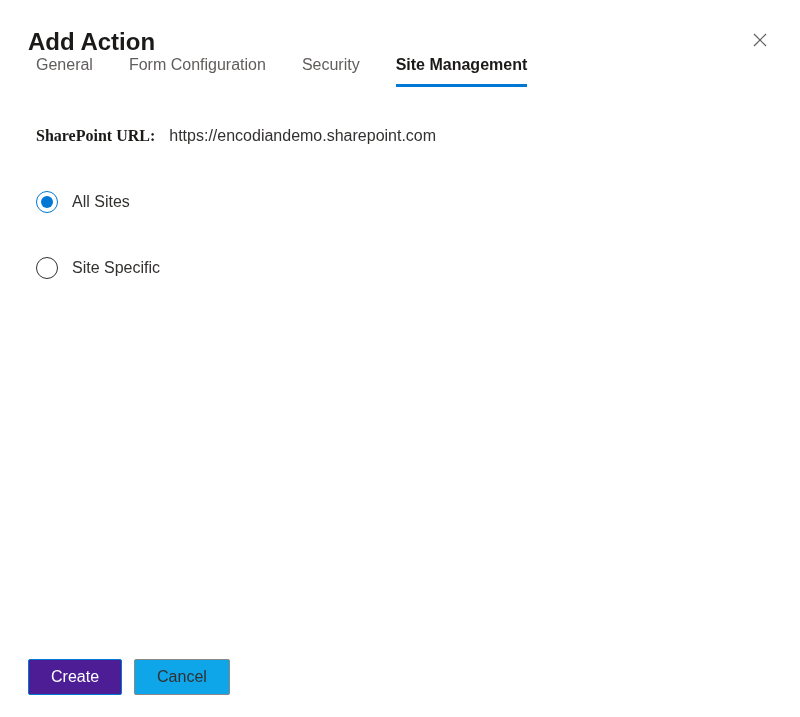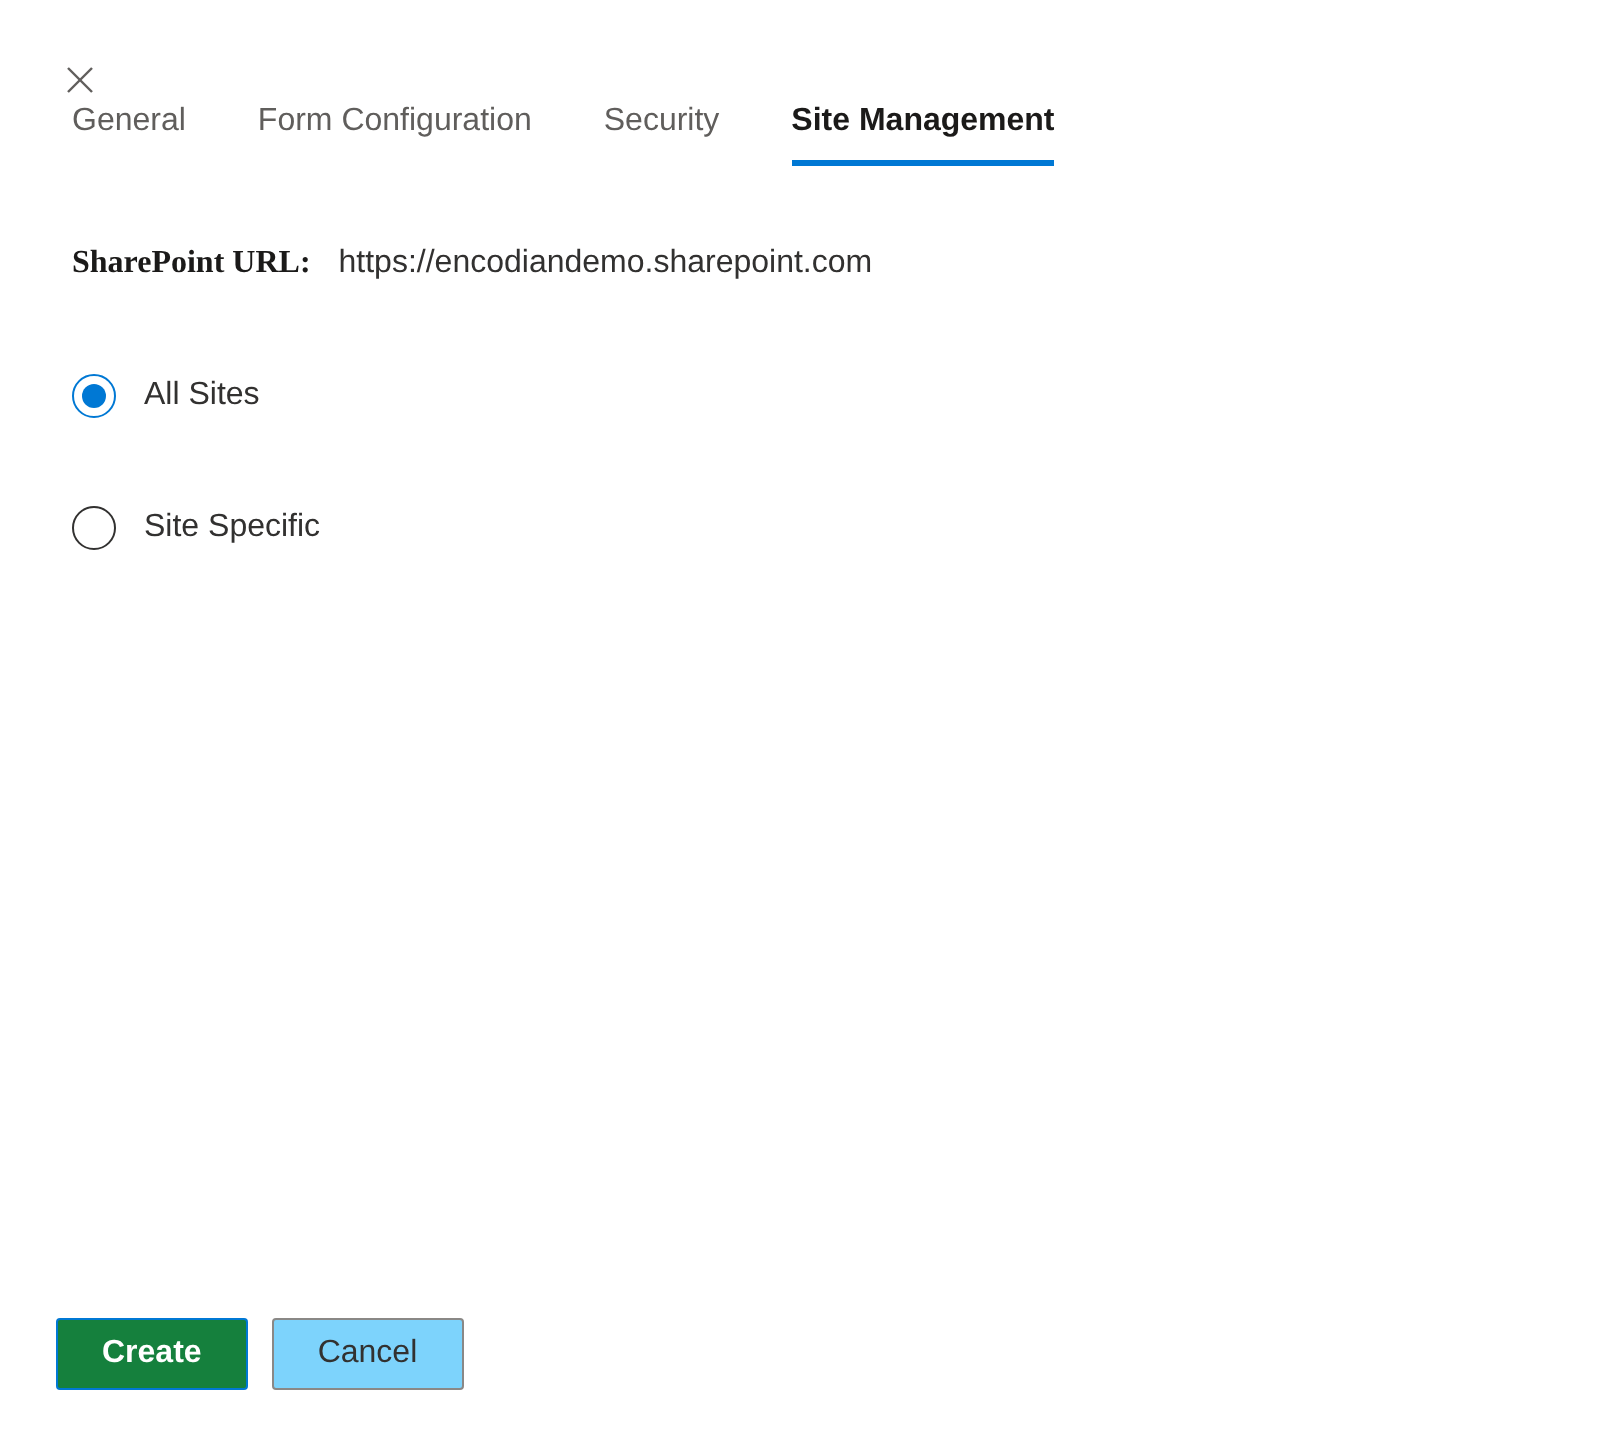--- a/index.html
+++ b/index.html
@@ -125,35 +125,36 @@
       gap: 12px;
     }
     .btn {
       font-size: 16px;
       font-family: inherit;
       padding: 8px 22px;
       border-radius: 2px;
       cursor: pointer;
     }
     .btn-primary {
-      background: #15803d;
+      background: #4c1d95;
       color: #ffffff;
       border: 1px solid #0078d4;
-      font-weight: 700;
+      font-weight: 400;
     }
     .btn-secondary {
-      background: #7dd3fc;
+      background: #0ea5e9;
       color: #323130;
       border: 1px solid #8a8886;
     }
   </style>
 </head>
 <body>
 
 <div class="dialog-header">
+  <h1 class="dialog-title">Add Action</h1>
   <div class="close-btn">
     <svg viewBox="0 0 16 16" fill="none">
       <line x1="2" y1="2" x2="14" y2="14"></line>
       <line x1="14" y1="2" x2="2" y2="14"></line>
     </svg>
   </div>
 </div>
 
 <div class="tabs">
   <div class="tab">General</div>

